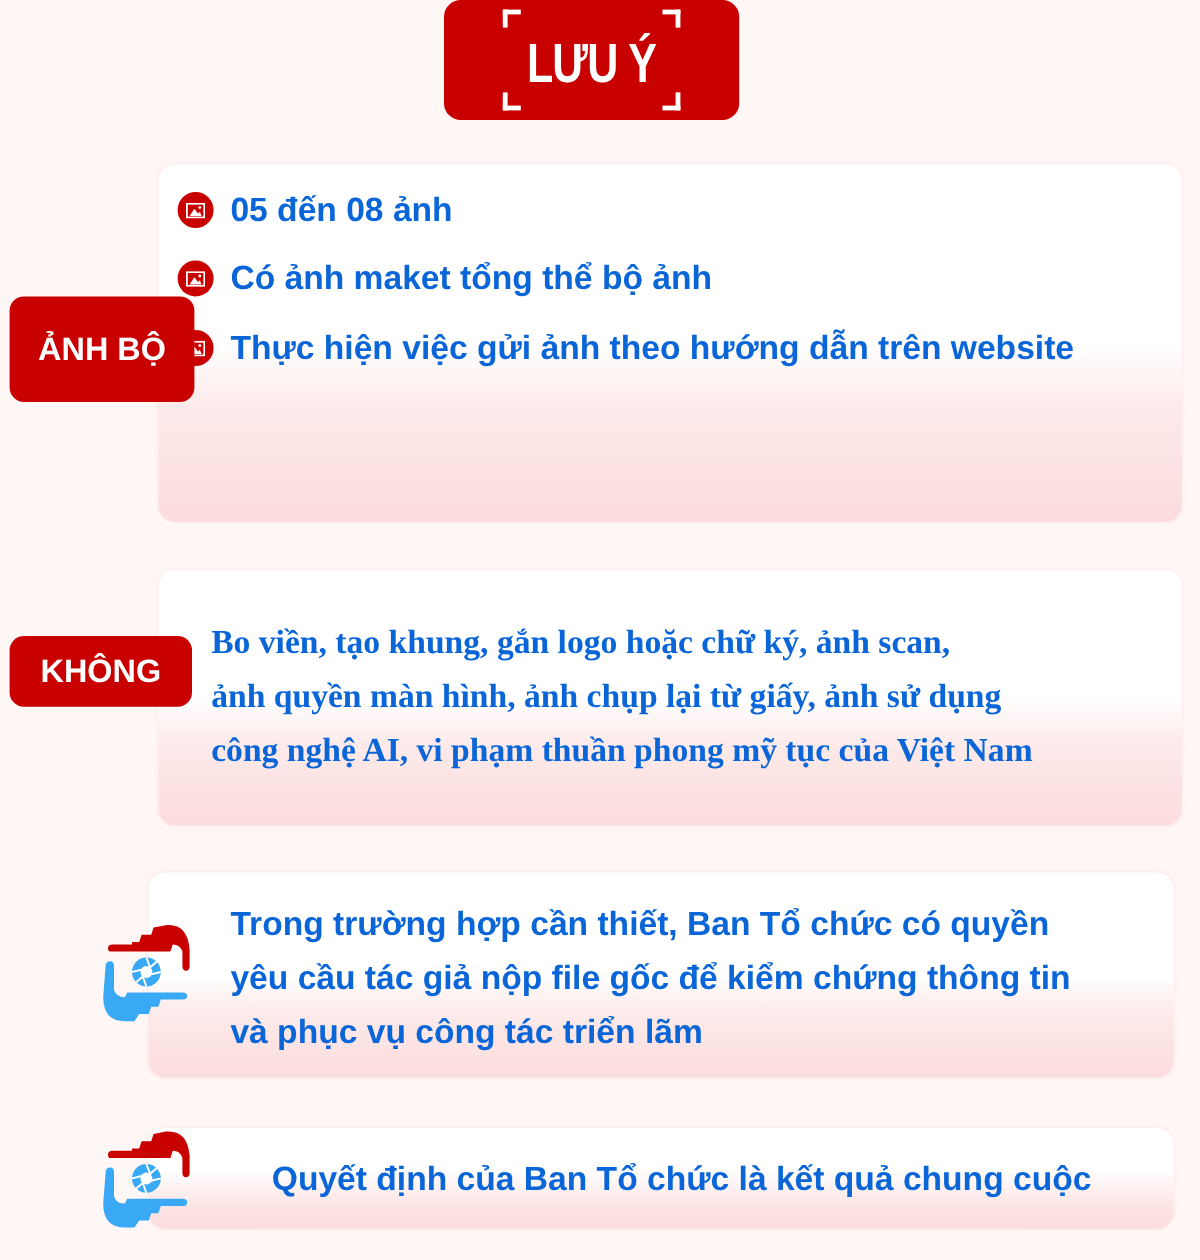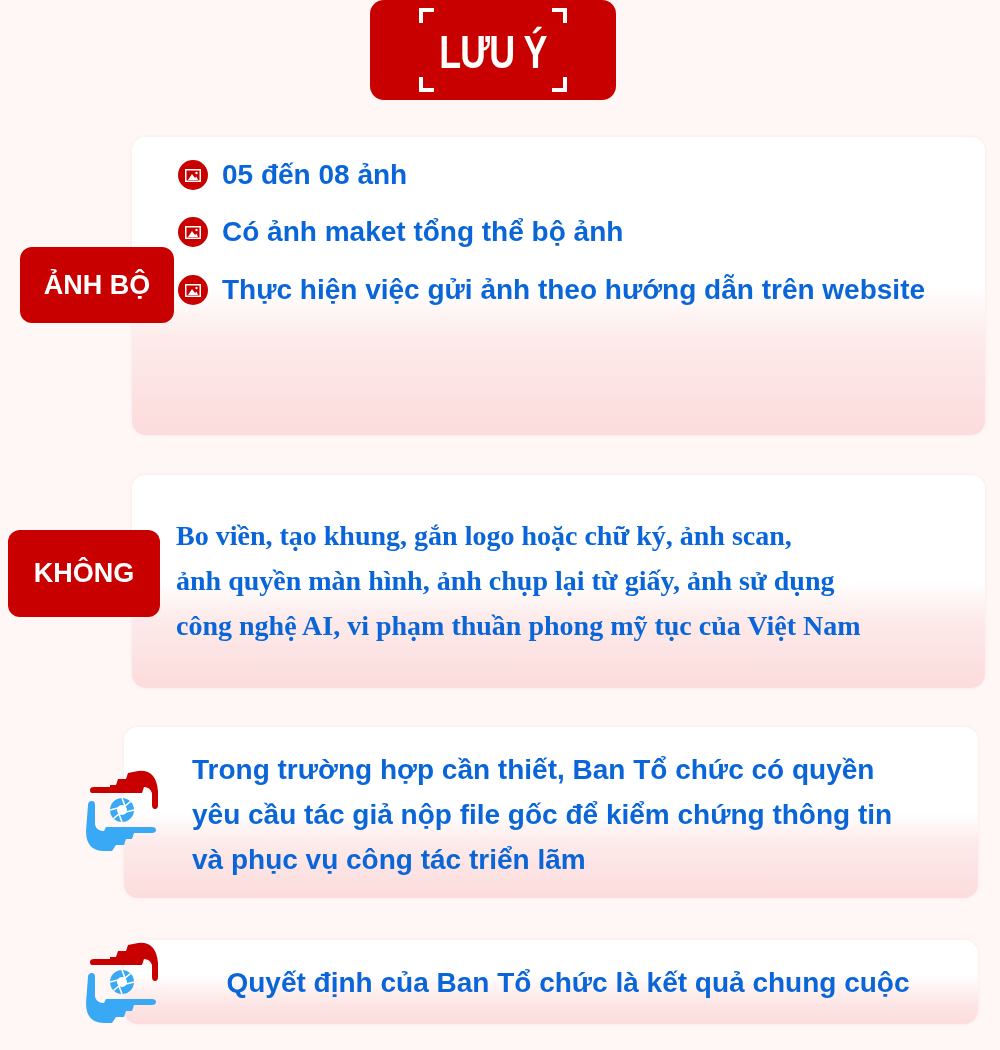--- a/index.html
+++ b/index.html
@@ -54,21 +54,21 @@
 
     .blue-text {
       color: #0a66d8;
       font-weight: 700;
       font-size: 28px;
       line-height: 45px;
       white-space: nowrap;
     }
 
     
-    .bullet-list { position: absolute; left: 46px; top: 15px; }
+    .bullet-list { position: absolute; left: 16px; top: 15px; }
     .bullet-item { position: relative; padding-left: 44px; }
     .bullet-icon {
       position: absolute; left: 0; top: 8px;
       width: 30px; height: 30px; border-radius: 50%;
       background: #c80000;
       display: flex; align-items: center; justify-content: center;
     }
     .bullet-icon svg { width: 16px; height: 13px; display: block; }
     .bullet-item.b1 { margin-bottom: 12px; }
     .bullet-item.b2 { margin-bottom: 12px; }
@@ -77,22 +77,22 @@
     
     .side-badge {
       position: absolute;
       background: #c80000;
       color: #ffffff;
       font-weight: 700;
       font-size: 27px;
       border-radius: 12px;
       display: flex; align-items: center; justify-content: center;
     }
-    .badge-anh-bo { left: 8px; top: 247px; width: 154px; height: 76px; margin-left: 12px; }
-    .badge-khong { left: 8px; top: 530px; width: 152px; height: 87px; }
+    .badge-anh-bo { left: 8px; top: 247px; width: 154px; height: 88px; }
+    .badge-khong { left: 8px; top: 530px; width: 152px; height: 59px; }
 
     .card2-text { position: absolute; left: 44px; top: 38px; font-family: Liberation Serif, serif; }
     .card3-text { position: absolute; left: 68px; top: 20px; }
     .card4-text { position: absolute; left: 0; right: 0; top: 20px; text-align: center; padding-left: 34px; }
 
     
     .camera-icon { position: absolute; width: 80px; height: 90px; }
     .camera-icon.c3 { left: 82px; top: 765px; }
     .camera-icon.c4 { left: 82px; top: 937px; }
     .camera-icon svg { width: 80px; height: 90px; display: block; }

